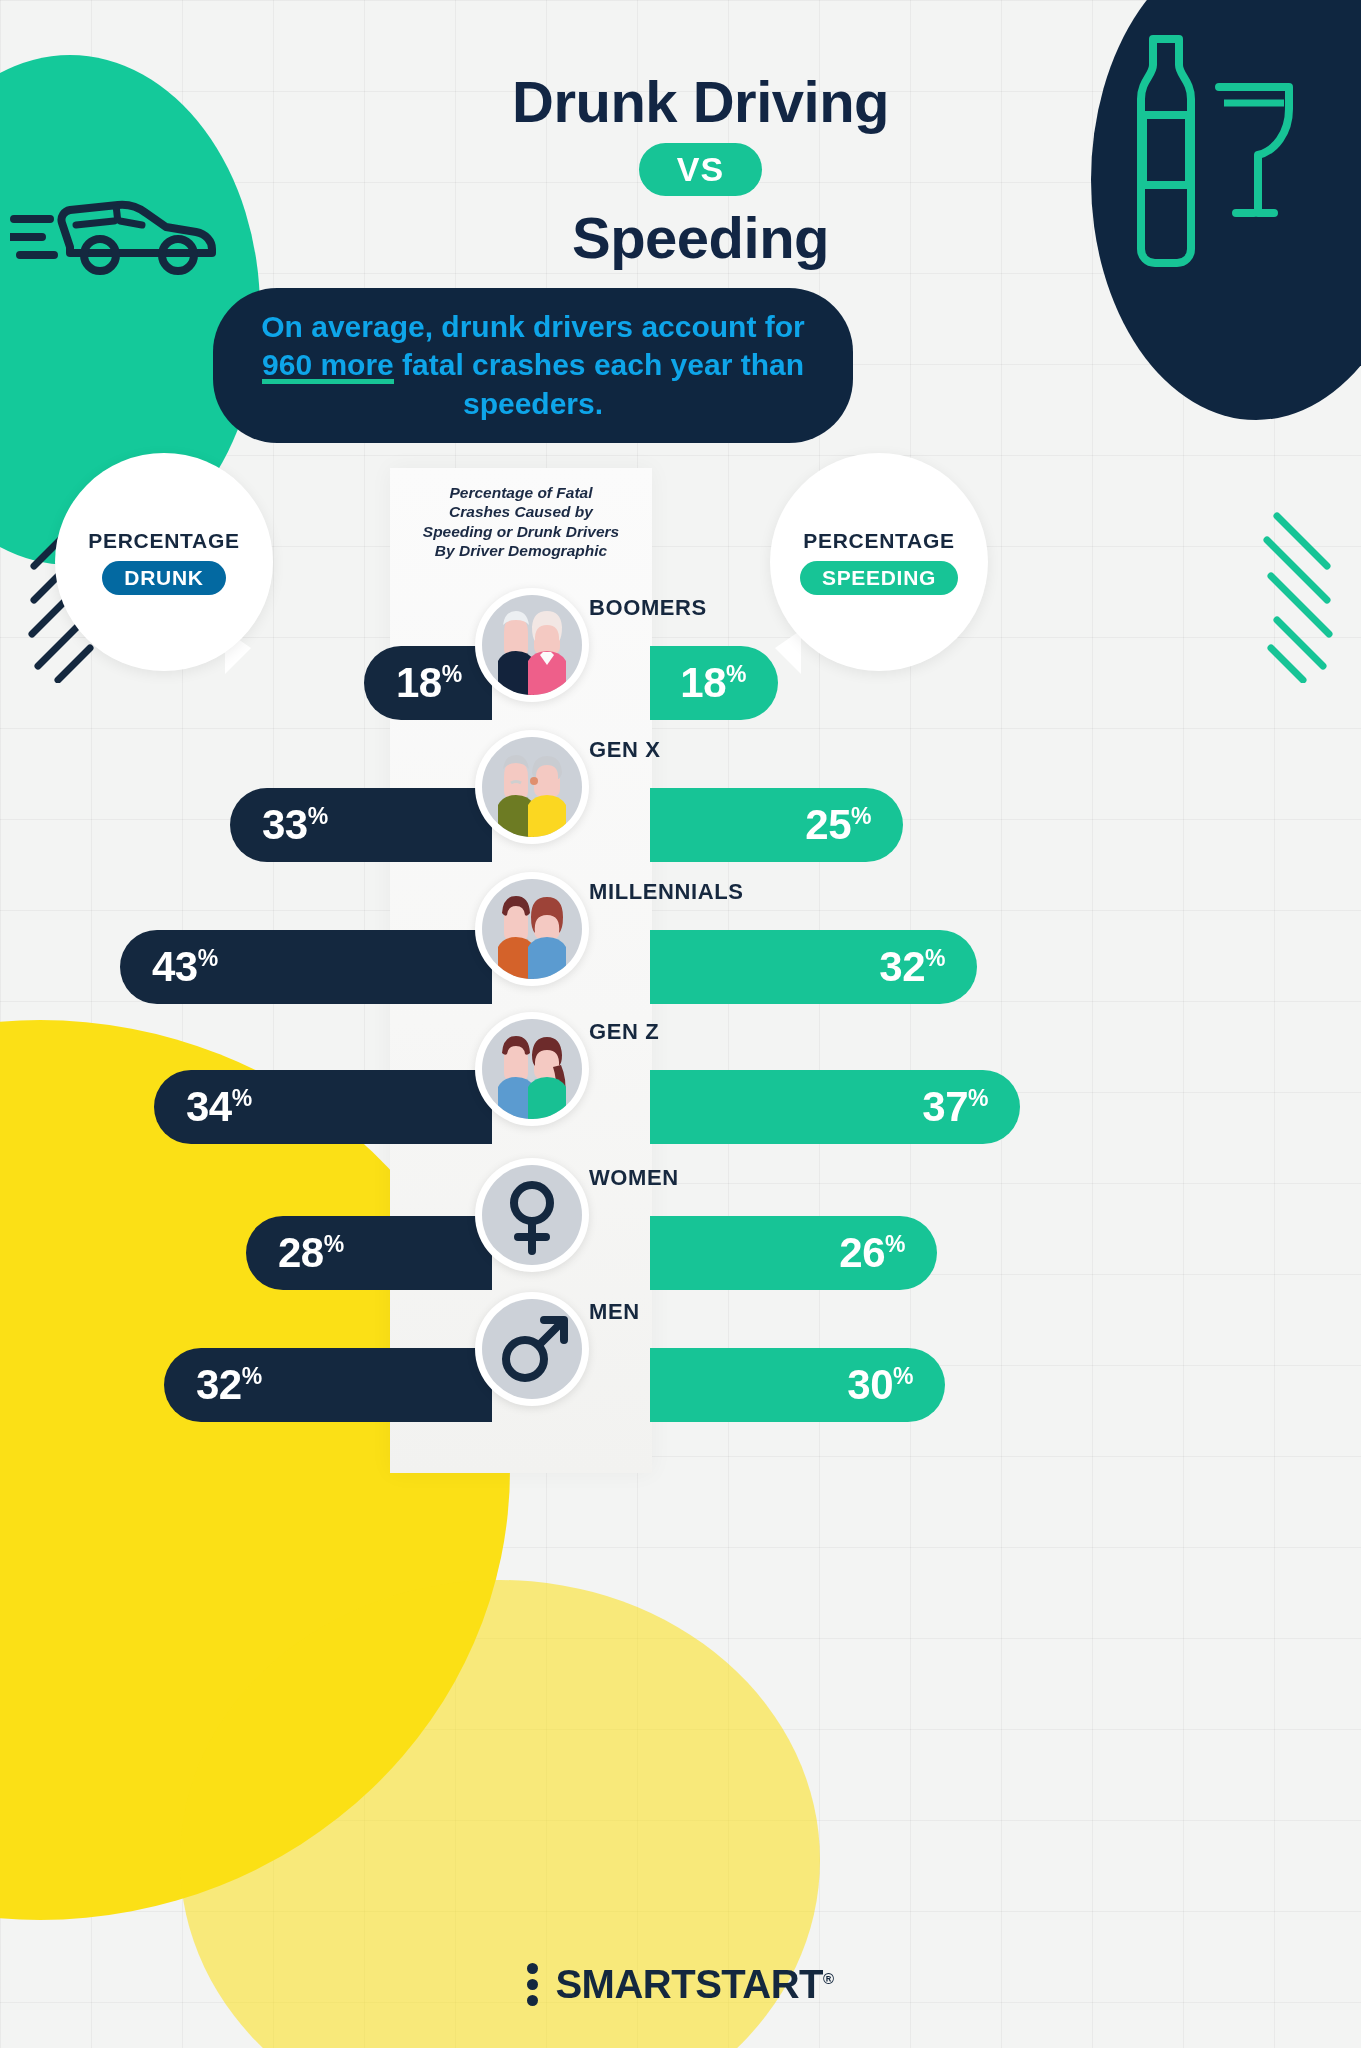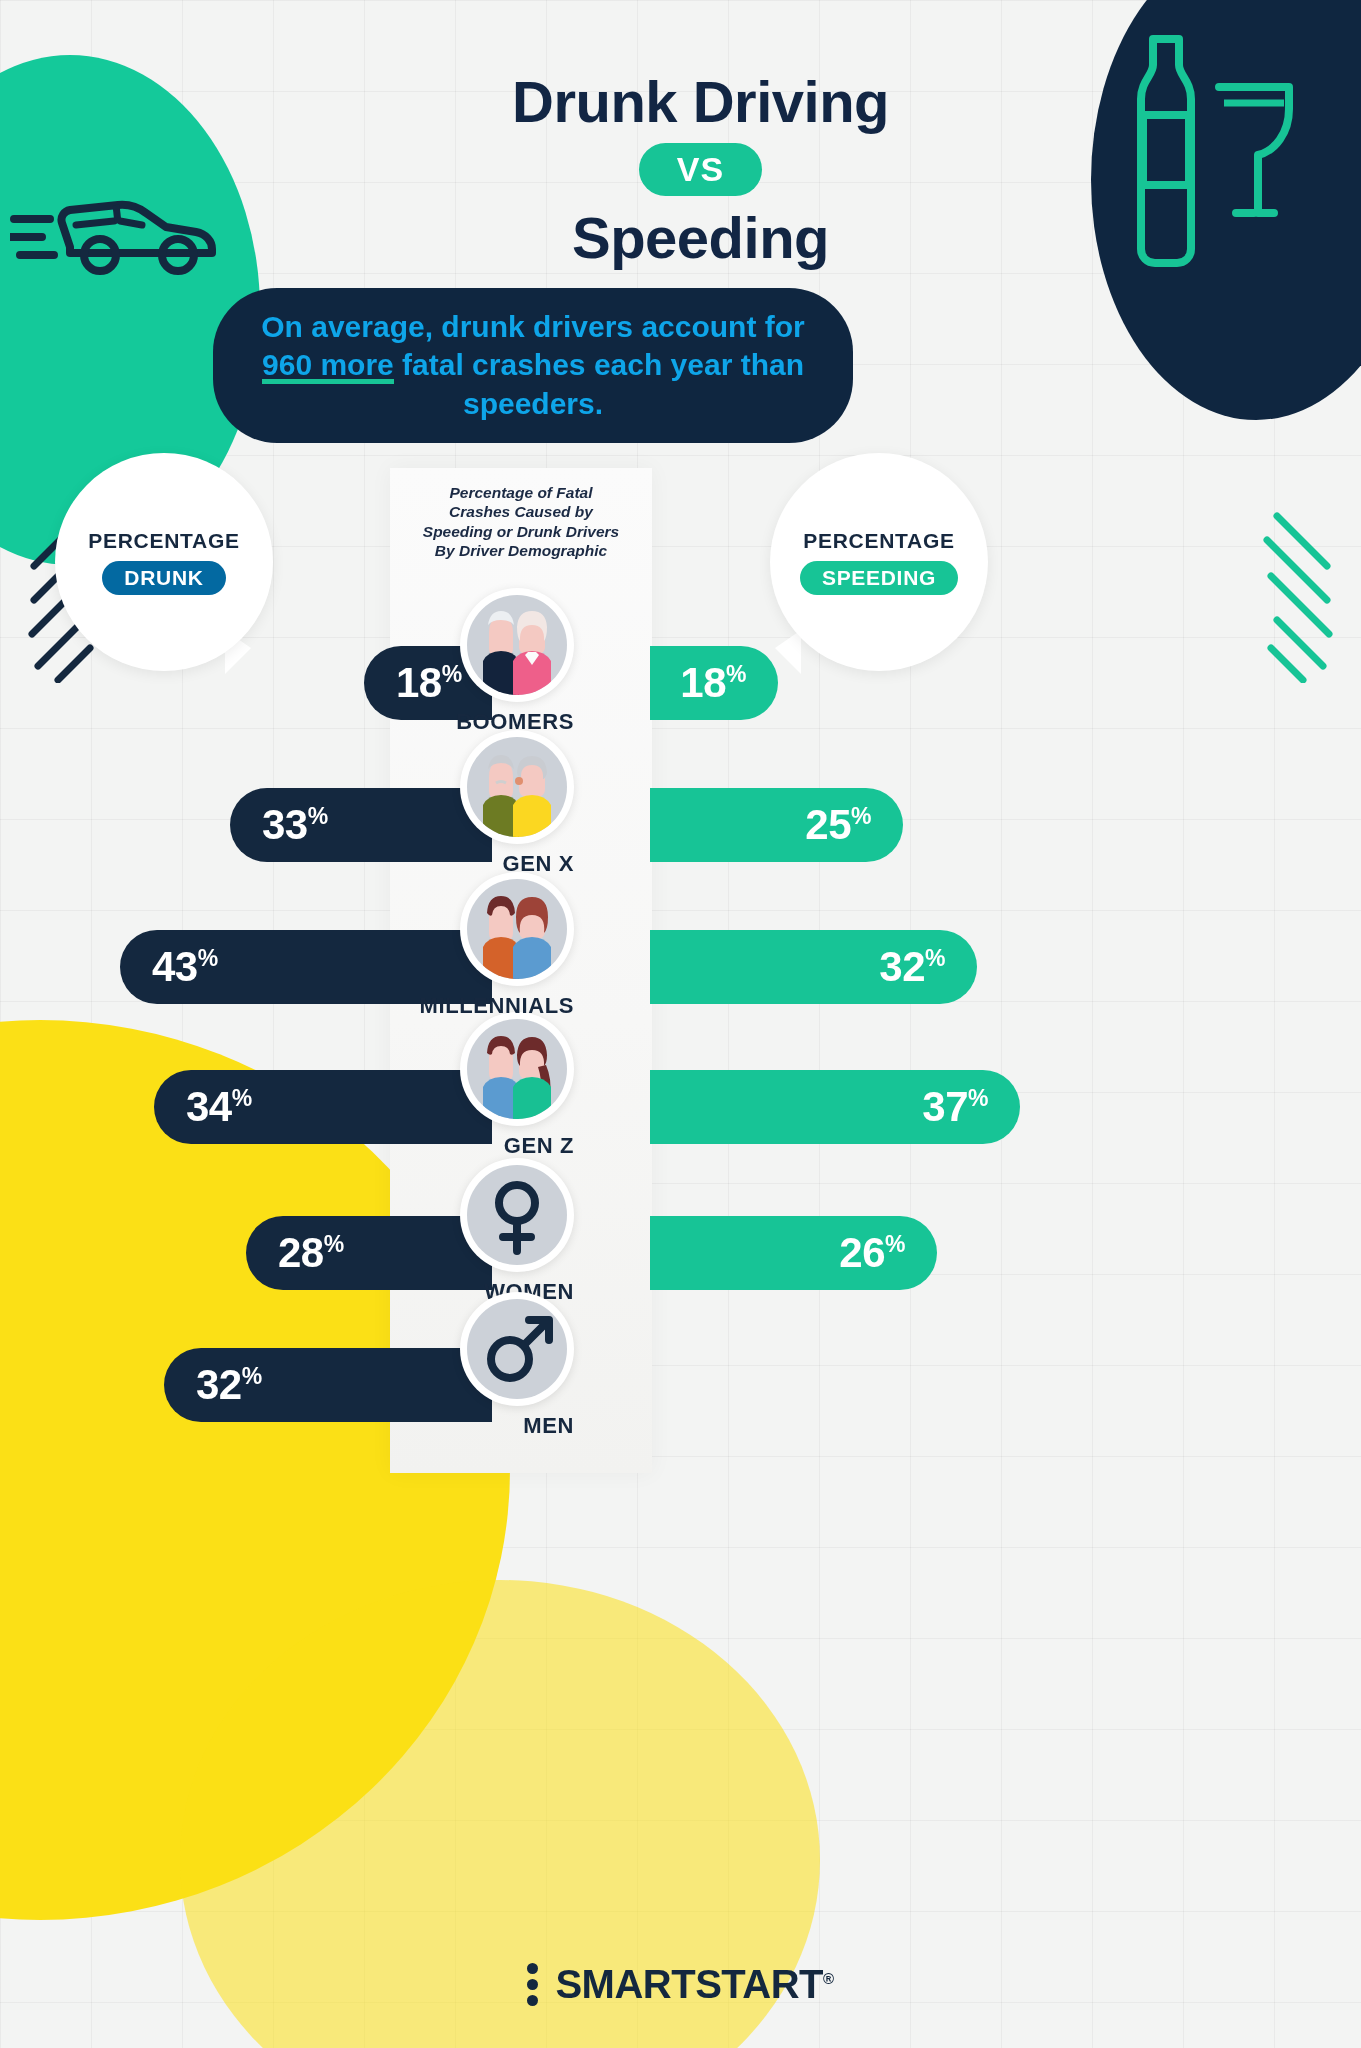--- a/index.html
+++ b/index.html
@@ -165,22 +165,22 @@
     justify-content: flex-end; padding-right: 32px;
   }
   .bar .val {
     color: #ffffff; font-size: 42px; font-weight: bold; letter-spacing: -.5px;
     line-height: 1;
   }
   .bar .val sup { font-size: 23px; font-weight: bold; vertical-align: super; }
 
   
   .demo {
-    position: absolute; left: 450px; width: 124px;
-    display: flex; flex-direction: column; align-items: flex-end;
+    position: absolute; left: 475px; width: 124px;
+    display: flex; flex-direction: row; align-items: flex-start;
     z-index: 14;
   }
   .demo .avatar {
     width: 114px; height: 114px; border-radius: 50%;
     background: #ffffff; padding: 7px;
     box-shadow: 0 2px 10px rgba(0,0,0,0.10);
     display: flex; align-items: center; justify-content: center;
   }
   .demo .avatar-inner {
     width: 100px; height: 100px; border-radius: 50%;
@@ -338,20 +338,23 @@
       </div>
       <div class="bar bar-right" style="width:287px">
         <span class="val"><span>26</span><sup>%</sup></span>
       </div>
     </div>
 
     <div class="row" style="top:1348px">
       <div class="bar bar-left" style="width:328px">
         <span class="val"><span>32</span><sup>%</sup></span>
       </div>
+      <div class="bar bar-right" style="width:295px">
+        <span class="val"><span>30</span><sup>%</sup></span>
+      </div>
     </div>
   </div>
 
   <div class="demo" style="top:588px">
     <div class="avatar">
       <div class="avatar-inner">
         <svg width="100" height="100" viewBox="0 0 100 100">
           <path d="M22 38 q0-16 12-16 q12 0 12 16 v16 q0 8-12 8 q-12 0-12-8 z" fill="#f4c9c2"></path>
           <path d="M21 30 q2-14 13-14 q11 0 13 14 q-4-5-13-5 q-9 0-13 5 z" fill="#eceff2"></path>
           <path d="M16 66 q5-10 18-10 q13 0 18 10 v34 H16 z" fill="#13233c"></path>

